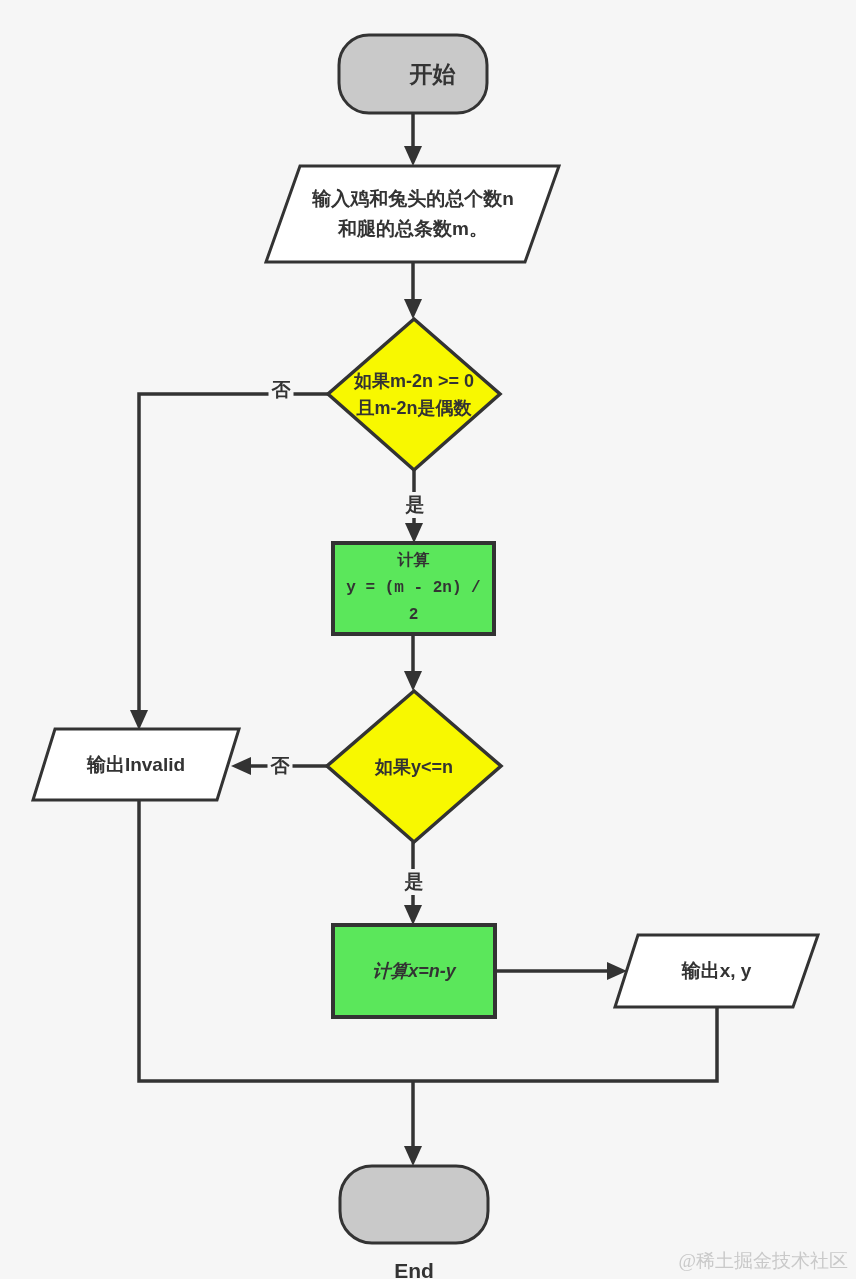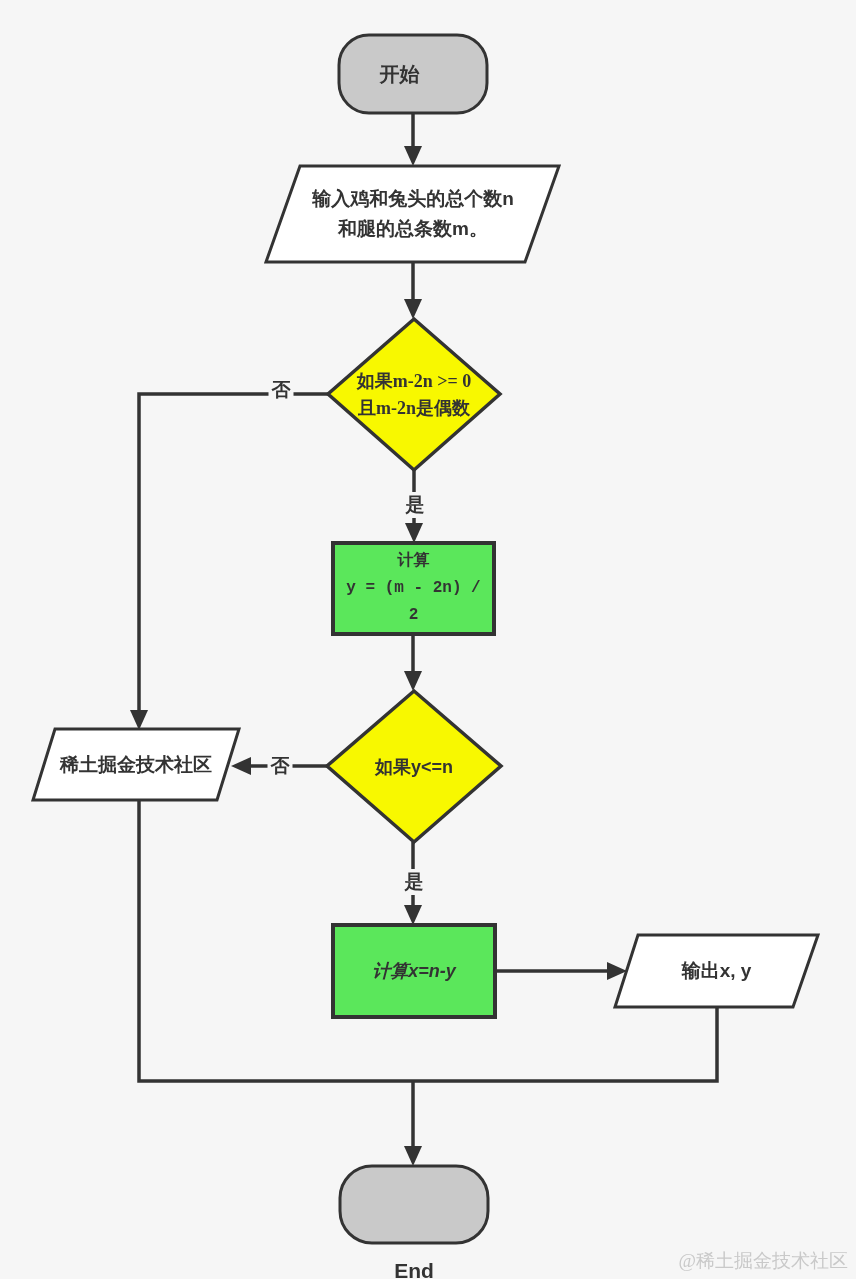--- a/index.html
+++ b/index.html
@@ -16,23 +16,23 @@
     position: absolute;
     display: flex;
     flex-direction: column;
     align-items: center;
     justify-content: center;
     text-align: center;
     font-weight: bold;
     color: #333;
     pointer-events: none;
   }
-  .lbl-start   { left: 326px; top: 35px;  width: 147px; height: 78px;  font-size: 20px; }
+  .lbl-start   { left: 359px; top: 35px;  width: 147px; height: 78px;  font-size: 23px; }
   .lbl-input   { left: 266px; top: 166px; width: 294px; height: 96px;  font-size: 19px; line-height: 30px; }
-  .lbl-d1      { left: 328px; top: 319px; width: 172px; height: 151px; font-size: 18px; line-height: 27px; font-family: Liberation Serif, serif; }
+  .lbl-d1      { left: 328px; top: 319px; width: 172px; height: 151px; font-size: 18px; line-height: 27px; }
   .lbl-p1      { left: 333px; top: 543px; width: 161px; height: 91px;  font-size: 16px; line-height: 27px; font-family: Liberation Mono, monospace; }
   .lbl-d2      { left: 327px; top: 691px; width: 174px; height: 151px; font-size: 18px; }
   .lbl-inv     { left: 33px;  top: 729px; width: 206px; height: 71px;  font-size: 19px; }
   .lbl-p2      { left: 333px; top: 925px; width: 162px; height: 92px;  font-size: 18px; font-style: italic; }
   .lbl-out     { left: 615px; top: 935px; width: 203px; height: 72px;  font-size: 19px; }
   .lbl-end     { left: 340px; top: 1232px; width: 148px; height: 77px; font-size: 21px; }
   .edge-lbl {
     position: absolute;
     transform: translate(-50%, -50%);
     background: #f6f6f6;
@@ -113,21 +113,21 @@
   </div>
 
   <div class="lbl lbl-p1">
     <div>计算</div>
     <div>y = (m - 2n) /</div>
     <div>2</div>
   </div>
 
   <div class="lbl lbl-d2">如果y&lt;=n</div>
 
-  <div class="lbl lbl-inv">稀土掘金技术社区</div>
+  <div class="lbl lbl-inv">输出Invalid</div>
 
   <div class="lbl lbl-p2">计算x=n-y</div>
 
   <div class="lbl lbl-out">输出x, y</div>
 
   <div class="lbl lbl-end">End</div>
 
   <div class="edge-lbl edge-lbl-no1">否</div>
   <div class="edge-lbl edge-lbl-yes1">是</div>
   <div class="edge-lbl edge-lbl-no2">否</div>

